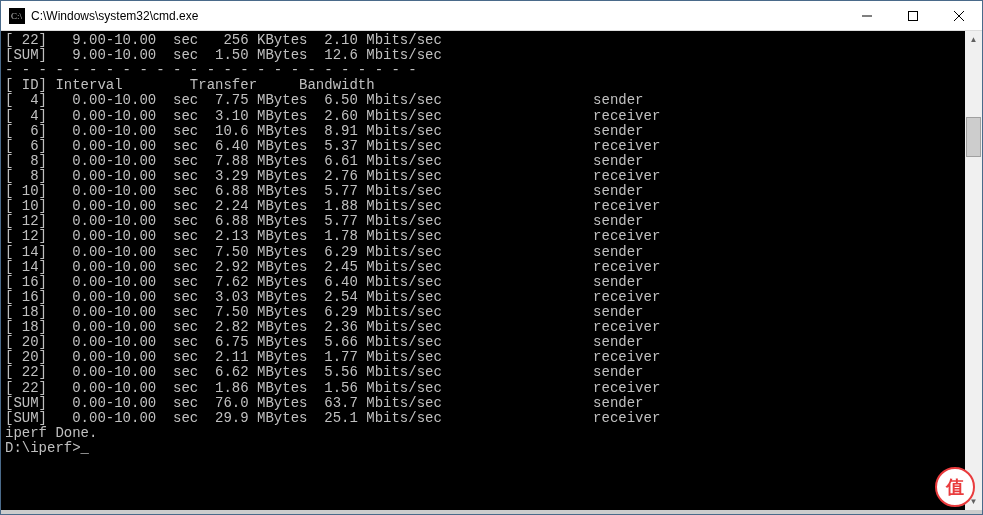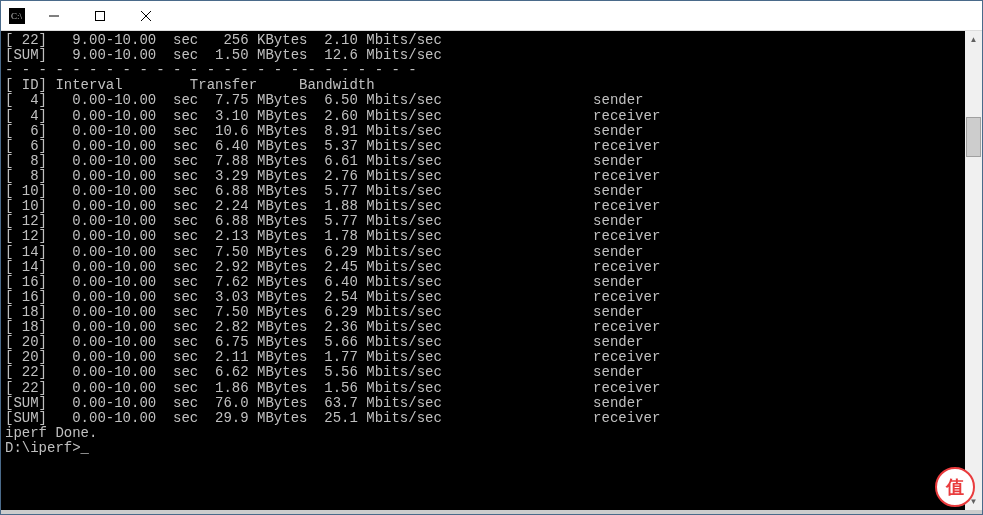--- a/index.html
+++ b/index.html
@@ -145,20 +145,21 @@
 <body>
 
 <div class="window">
   <div class="titlebar">
     <span class="titlebar-icon">
       <svg viewBox="0 0 16 16">
           <rect x="0" y="0" width="16" height="16" fill="#000"></rect>
           <text x="2" y="11" font-size="9" fill="#c0c0c0" font-family="Consolas">C:\</text>
         </svg>
     </span>
+    <span class="titlebar-title">C:\Windows\system32\cmd.exe</span>
     <div class="titlebar-controls">
       <button class="titlebar-btn">
         <svg viewBox="0 0 10 10">
             <line x1="0" y1="5" x2="10" y2="5" stroke="#000" stroke-width="1"></line>
           </svg>
       </button>
       <button class="titlebar-btn">
         <svg viewBox="0 0 10 10">
             <rect x="0.5" y="0.5" width="9" height="9" fill="none" stroke="#000" stroke-width="1"></rect>
           </svg>

